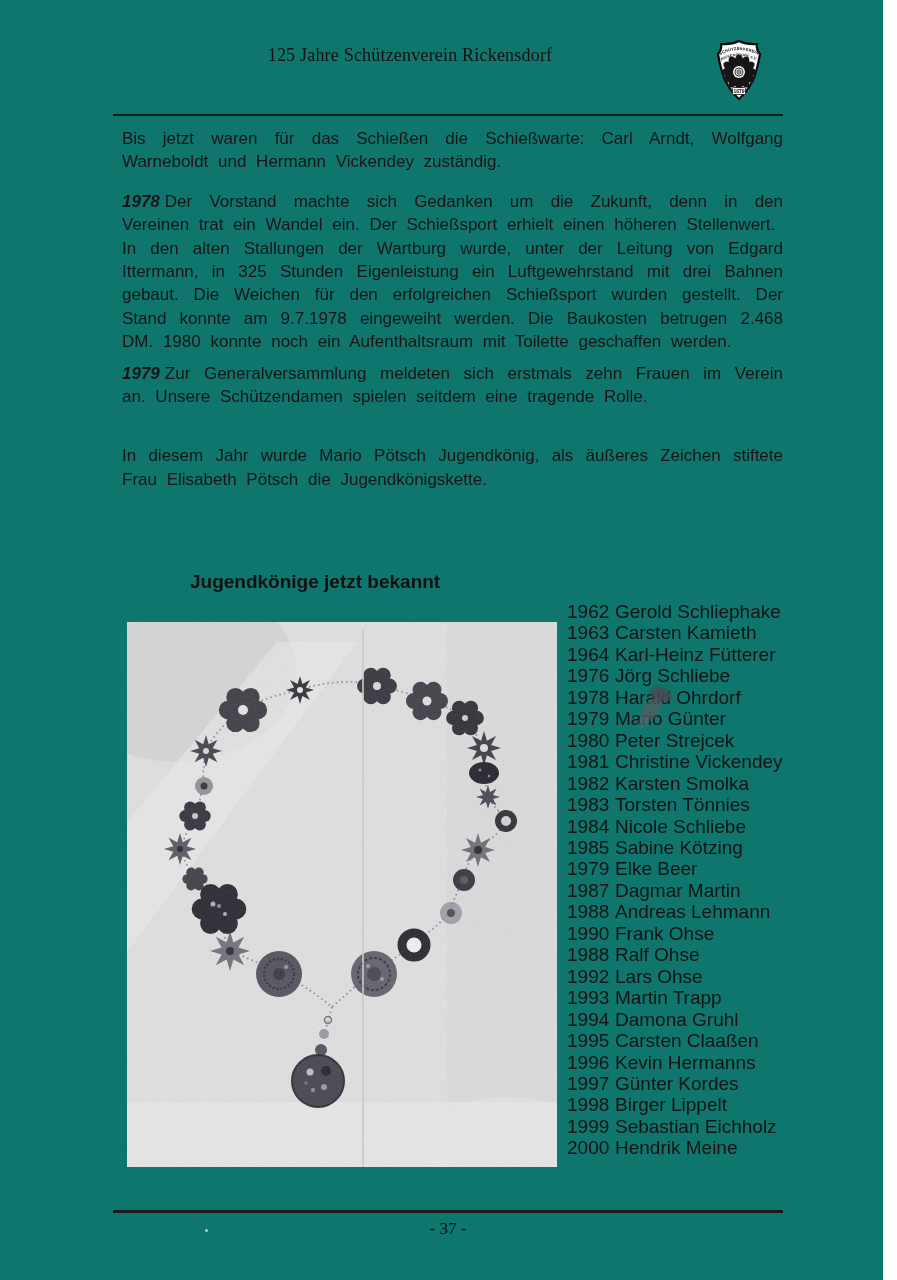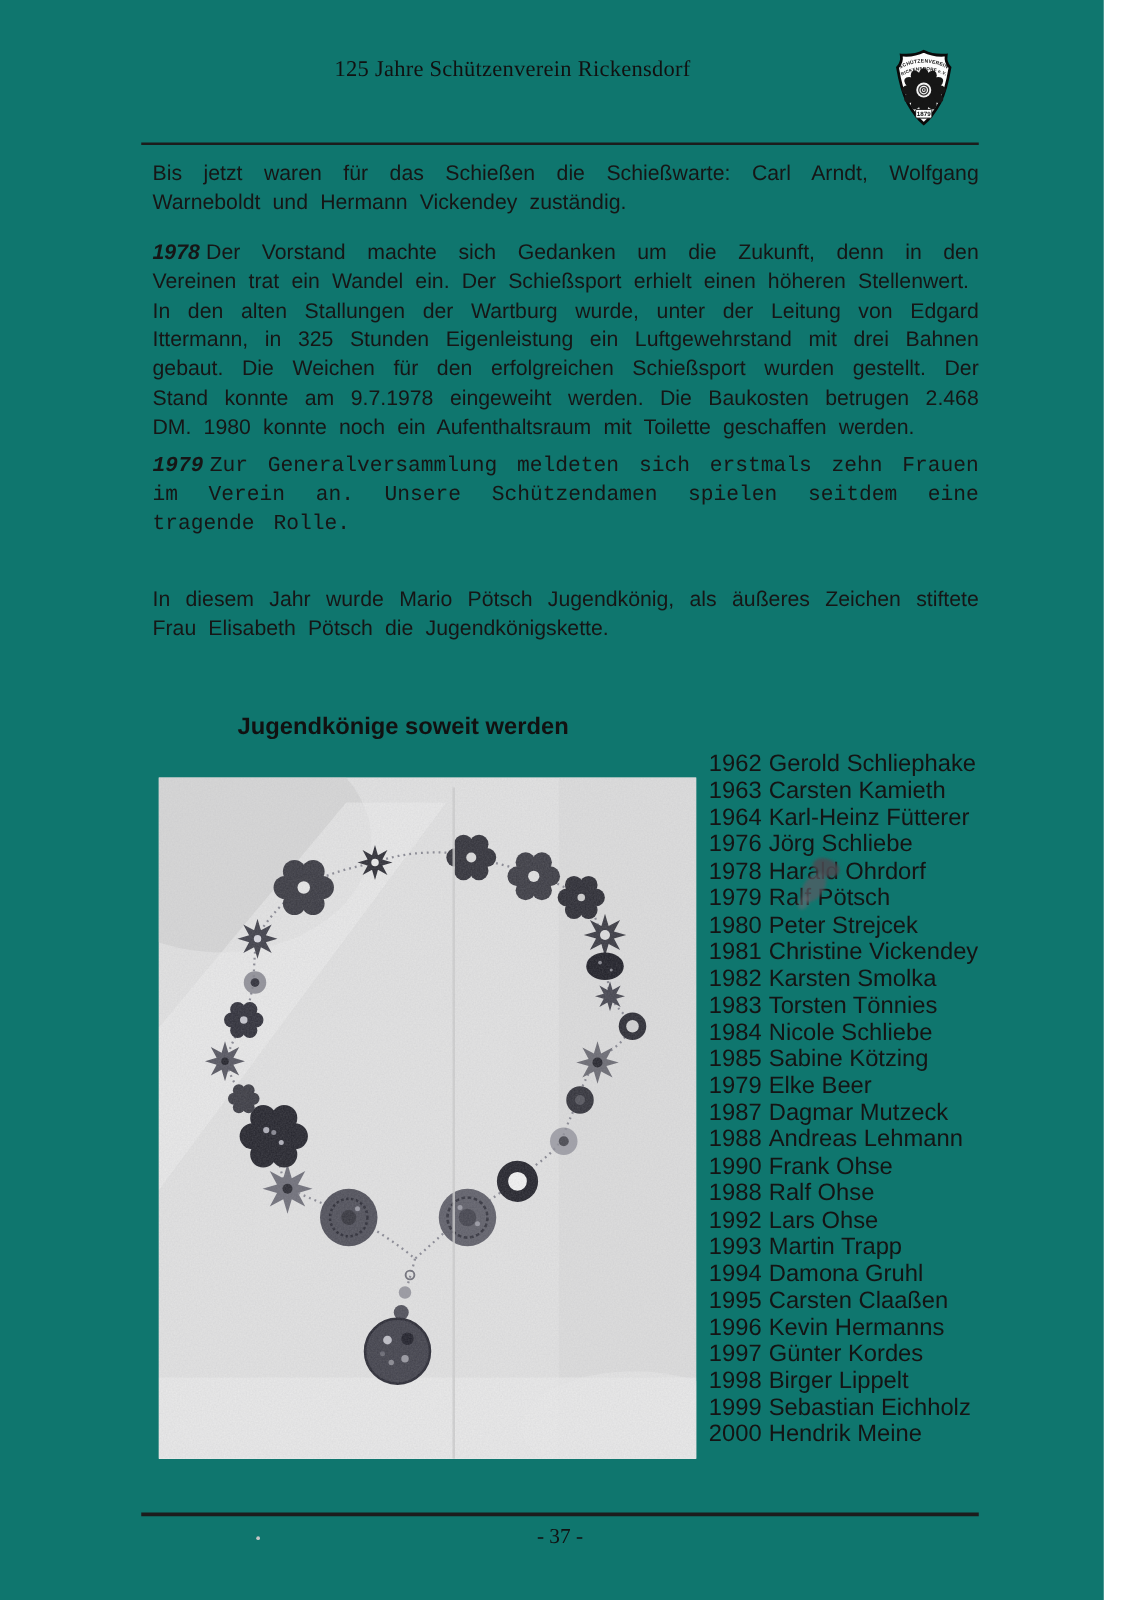--- a/index.html
+++ b/index.html
@@ -15,21 +15,21 @@
   .logo{position:absolute;left:708px;top:38px;width:62px;height:64px;}
   .rule{position:absolute;left:113px;width:670px;background:#1c1c1c;}
   #rule-top{top:114px;height:2px;}
   #rule-bottom{top:1210px;height:3px;}
   .bodytext{
     position:absolute;left:122px;top:127px;width:661px;
     font-size:17px;line-height:23.4px;word-spacing:5px;
   }
   .para{text-align:justify;text-align-last:left;margin:0;}
   #p2{margin-top:16px;}
-  #p4{margin-top:8px;font-family:Liberation Mono, monospace;}
+  #p4{margin-top:8px;}
   #p5{margin-top:36px;}
   .lead{font-weight:bold;font-style:italic;margin-right:5px;}
   .lead:empty{margin-right:0;}
   .section-heading{position:absolute;left:190px;top:571px;font-size:19px;font-weight:bold;color:#111;}
   .photo{
     position:absolute;left:127px;top:622px;width:430px;height:545px;
     background:#e4e4e4;
     box-shadow:inset 0 0 18px 12px rgba(253,253,253,.95);
   }
   .photo svg{display:block;}
@@ -94,21 +94,21 @@
   <div class="rule" id="rule-top"></div>
 
   <div class="bodytext">
     <div class="para" id="p1"><span class="lead"></span><span>Bis jetzt waren für das Schießen die Schießwarte: Carl Arndt, Wolfgang Warneboldt und Hermann Vickendey zuständig.</span></div>
     <div class="para" id="p2"><span class="lead">1978</span><span>Der Vorstand machte sich Gedanken um die Zukunft, denn in den Vereinen trat ein Wandel ein. Der Schießsport erhielt einen höheren Stellenwert.</span></div>
     <div class="para" id="p3"><span class="lead"></span><span>In den alten Stallungen der Wartburg wurde, unter der Leitung von Edgard Ittermann, in 325 Stunden Eigenleistung ein Luftgewehrstand mit drei Bahnen gebaut. Die Weichen für den erfolgreichen Schießsport wurden gestellt. Der Stand konnte am 9.7.1978 eingeweiht werden. Die Baukosten betrugen 2.468 DM. 1980 konnte noch ein Aufenthaltsraum mit Toilette geschaffen werden.</span></div>
     <div class="para" id="p4"><span class="lead">1979</span><span>Zur Generalversammlung meldeten sich erstmals zehn Frauen im Verein an. Unsere Schützendamen spielen seitdem eine tragende Rolle.</span></div>
     <div class="para" id="p5"><span class="lead"></span><span>In diesem Jahr wurde Mario Pötsch Jugendkönig, als äußeres Zeichen stiftete Frau Elisabeth Pötsch die Jugendkönigskette.</span></div>
   </div>
 
-  <div class="section-heading">Jugendkönige soweit werden</div>
+  <div class="section-heading">Jugendkönige jetzt bekannt</div>
 
   <div class="photo">
     <svg width="430" height="545" viewBox="0 0 430 545" xmlns="http://www.w3.org/2000/svg">
       <defs>
         <filter id="grain" x="0" y="0" width="100%" height="100%">
           <feTurbulence type="fractalNoise" baseFrequency="0.8" numOctaves="2" stitchTiles="stitch"></feTurbulence>
           <feColorMatrix type="matrix" values="0 0 0 0 0.42  0 0 0 0 0.42  0 0 0 0 0.45  0 0 0 0.45 0"></feColorMatrix>
         </filter>
         <filter id="soft">
             <feGaussianBlur stdDeviation="1.1"></feGaussianBlur>
@@ -211,29 +211,29 @@
       <rect width="430" height="545" filter="url(#grain)" opacity="0.5"></rect>
     </svg>
   </div>
 
   <div class="klist">
     <div class="row"><span class="yr">1962</span><span>Gerold Schliephake</span></div>
       <div class="row"><span class="yr">1963</span><span>Carsten Kamieth</span></div>
       <div class="row"><span class="yr">1964</span><span>Karl-Heinz Fütterer</span></div>
       <div class="row"><span class="yr">1976</span><span>Jörg Schliebe</span></div>
       <div class="row"><span class="yr">1978</span><span>Harald Ohrdorf</span></div>
-      <div class="row"><span class="yr">1979</span><span>Ralf Pötsch</span></div>
+      <div class="row"><span class="yr">1979</span><span>Mario Günter</span></div>
       <div class="row"><span class="yr">1980</span><span>Peter Strejcek</span></div>
       <div class="row"><span class="yr">1981</span><span>Christine Vickendey</span></div>
       <div class="row"><span class="yr">1982</span><span>Karsten Smolka</span></div>
       <div class="row"><span class="yr">1983</span><span>Torsten Tönnies</span></div>
       <div class="row"><span class="yr">1984</span><span>Nicole Schliebe</span></div>
       <div class="row"><span class="yr">1985</span><span>Sabine Kötzing</span></div>
       <div class="row"><span class="yr">1979</span><span>Elke Beer</span></div>
-      <div class="row"><span class="yr">1987</span><span>Dagmar Mutzeck</span></div>
+      <div class="row"><span class="yr">1987</span><span>Dagmar Martin</span></div>
       <div class="row"><span class="yr">1988</span><span>Andreas Lehmann</span></div>
       <div class="row"><span class="yr">1990</span><span>Frank Ohse</span></div>
       <div class="row"><span class="yr">1988</span><span>Ralf Ohse</span></div>
       <div class="row"><span class="yr">1992</span><span>Lars Ohse</span></div>
       <div class="row"><span class="yr">1993</span><span>Martin Trapp</span></div>
       <div class="row"><span class="yr">1994</span><span>Damona Gruhl</span></div>
       <div class="row"><span class="yr">1995</span><span>Carsten Claaßen</span></div>
       <div class="row"><span class="yr">1996</span><span>Kevin Hermanns</span></div>
       <div class="row"><span class="yr">1997</span><span>Günter Kordes</span></div>
       <div class="row"><span class="yr">1998</span><span>Birger Lippelt</span></div>

